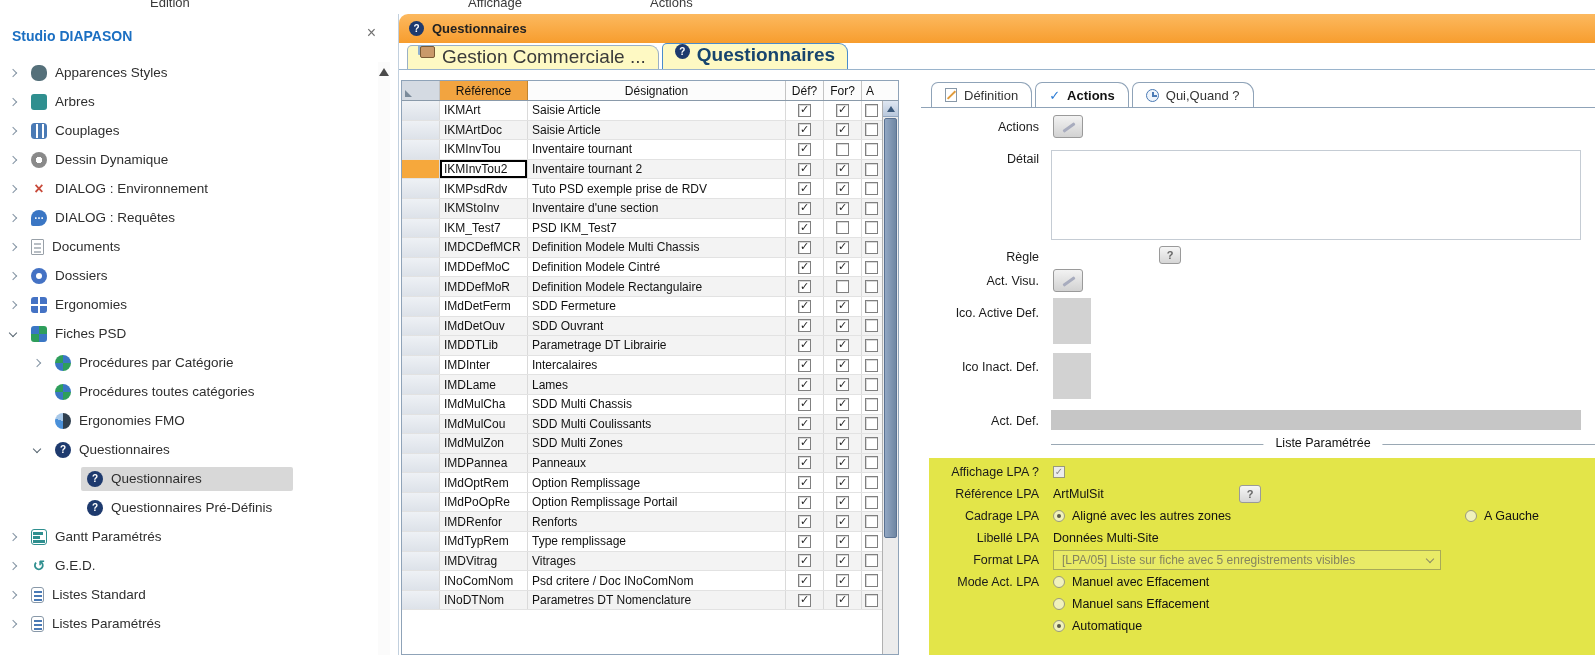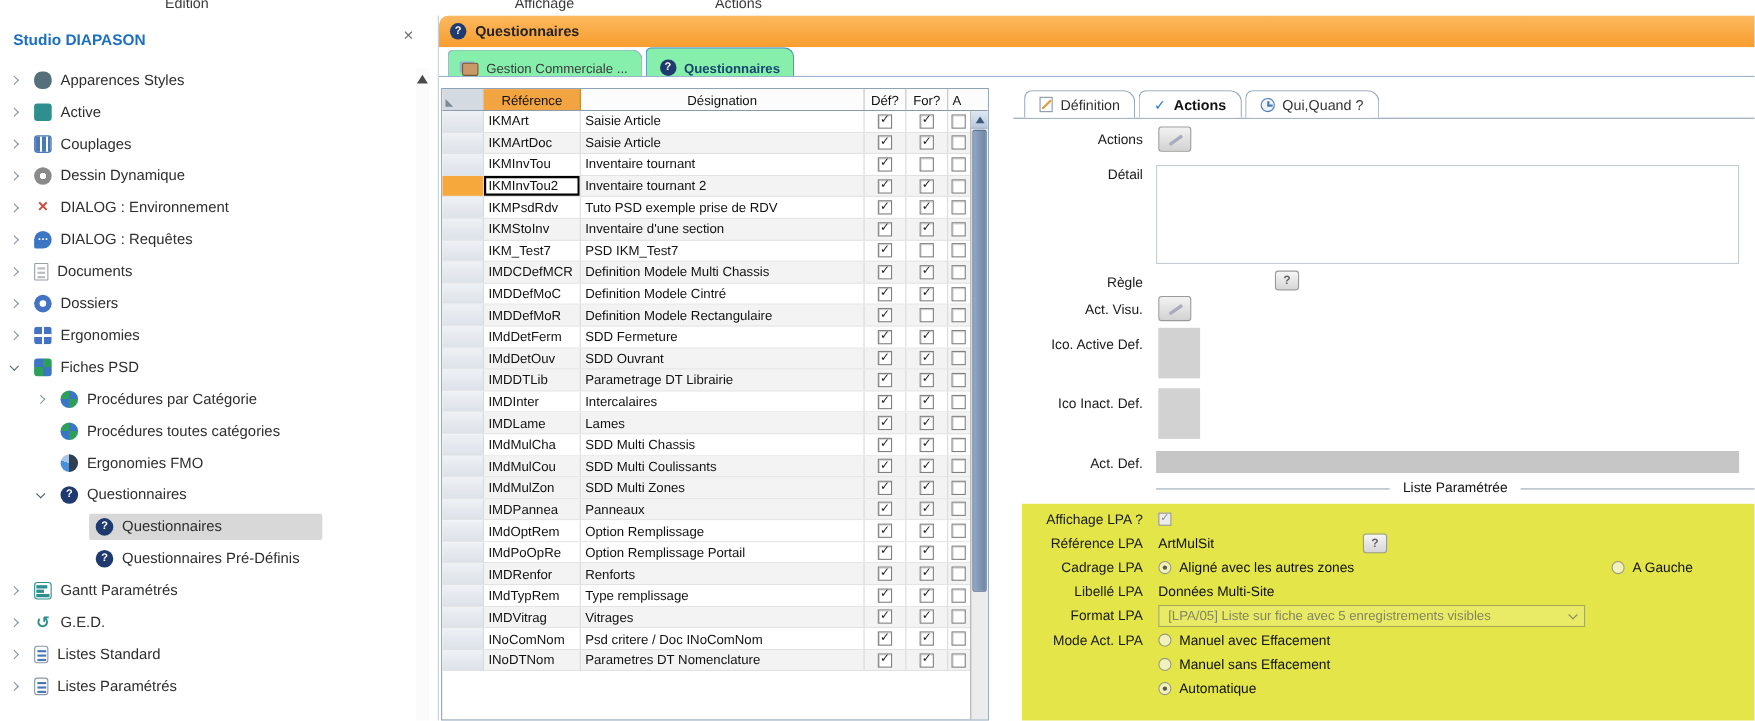--- a/index.html
+++ b/index.html
@@ -53,21 +53,21 @@
 .ico-ged::after{content:"↺"}
 .ico-liste{width:13px;height:16px;background:#fff;border:1px solid #8898a8;background-image:linear-gradient(#4a7ab5 0 0),linear-gradient(#4a7ab5 0 0),linear-gradient(#4a7ab5 0 0);background-size:8px 2px,8px 2px,8px 2px;background-position:2px 3px,2px 7px,2px 11px;background-repeat:no-repeat}
 
 
 .main{position:absolute;left:398px;top:14px;right:0;bottom:0;background:#fff;border-left:1px solid #c2d0de}
 .titlebar{position:absolute;left:0;right:0;top:0;height:29px;background:linear-gradient(#fcbа5f,#f79d2e);background:linear-gradient(#fcb95f,#f79d2e);border-top-left-radius:9px;display:flex;align-items:center;gap:8px;padding-left:10px}
 .title-text{font-size:13px;font-weight:bold;color:#222}
 .q-ico{width:15px;height:15px;border-radius:50%;background:#1e3a6e;color:#fff;font-size:10px;font-weight:bold;display:flex;align-items:center;justify-content:center;flex:none}
 .q-ico::after{content:"?"}
 .tabstrip{position:absolute;left:0;right:0;top:29px;height:27px;border-bottom:1px solid #9ab4cc;display:flex;align-items:flex-end;gap:3px;padding-left:8px;background:#fff}
-.wtab{display:flex;align-items:flex-end;gap:7px;height:24px;padding:0 12px;border:1px solid #9ab0c6;border-bottom:none;border-radius:5px 9px 0 0;background:#86efac;font-size:12px;color:#3a3a3a;cursor:pointer;white-space:nowrap}
+.wtab{display:flex;align-items:flex-start;gap:7px;height:24px;padding:0 12px;border:1px solid #9ab0c6;border-bottom:none;border-radius:5px 9px 0 0;background:#fef9c3;font-size:19px;color:#3a3a3a;cursor:pointer;white-space:nowrap}
 .wtab.active{border-color:#4a8ccc;color:#17456e;font-weight:bold;height:26px}
 .cards-ico{width:15px;height:12px;background:#c9996a;border:1px solid #7a5a34;border-radius:2px;box-shadow:-3px -2px 0 -1px #8fb0d0;flex:none}
 .content{position:absolute;left:0;right:0;top:56px;bottom:0}
 
 
 .table{position:absolute;left:2px;top:10px;width:498px;bottom:0;border:1px solid #8fa3b8;overflow:hidden;background:#fff}
 .thead{display:flex;height:20px;border-bottom:1px solid #8a9aaa;background:#fcfcfc}
 .th{display:flex;align-items:center;justify-content:center;font-size:12px;color:#111;border-right:1px solid #c4c4c4;flex:none}
 .th-sel{width:38px;background:#d4dae2;position:relative}
 .th-sel::after{content:"";position:absolute;left:3px;bottom:3px;width:0;height:0;border-bottom:7px solid #7a8a9a;border-right:7px solid transparent}
@@ -148,21 +148,21 @@
         <span class="chev right"></span>
         <span class="sel-wrap">
           <span class="tree-ico ico-appearance"></span>
           <span class="tree-label">Apparences Styles</span>
         </span>
       </div>
       <div class="tree-item lvl0">
         <span class="chev right"></span>
         <span class="sel-wrap">
           <span class="tree-ico ico-tree"></span>
-          <span class="tree-label">Active</span>
+          <span class="tree-label">Arbres</span>
         </span>
       </div>
       <div class="tree-item lvl0">
         <span class="chev right"></span>
         <span class="sel-wrap">
           <span class="tree-ico ico-couplage"></span>
           <span class="tree-label">Couplages</span>
         </span>
       </div>
       <div class="tree-item lvl0">

